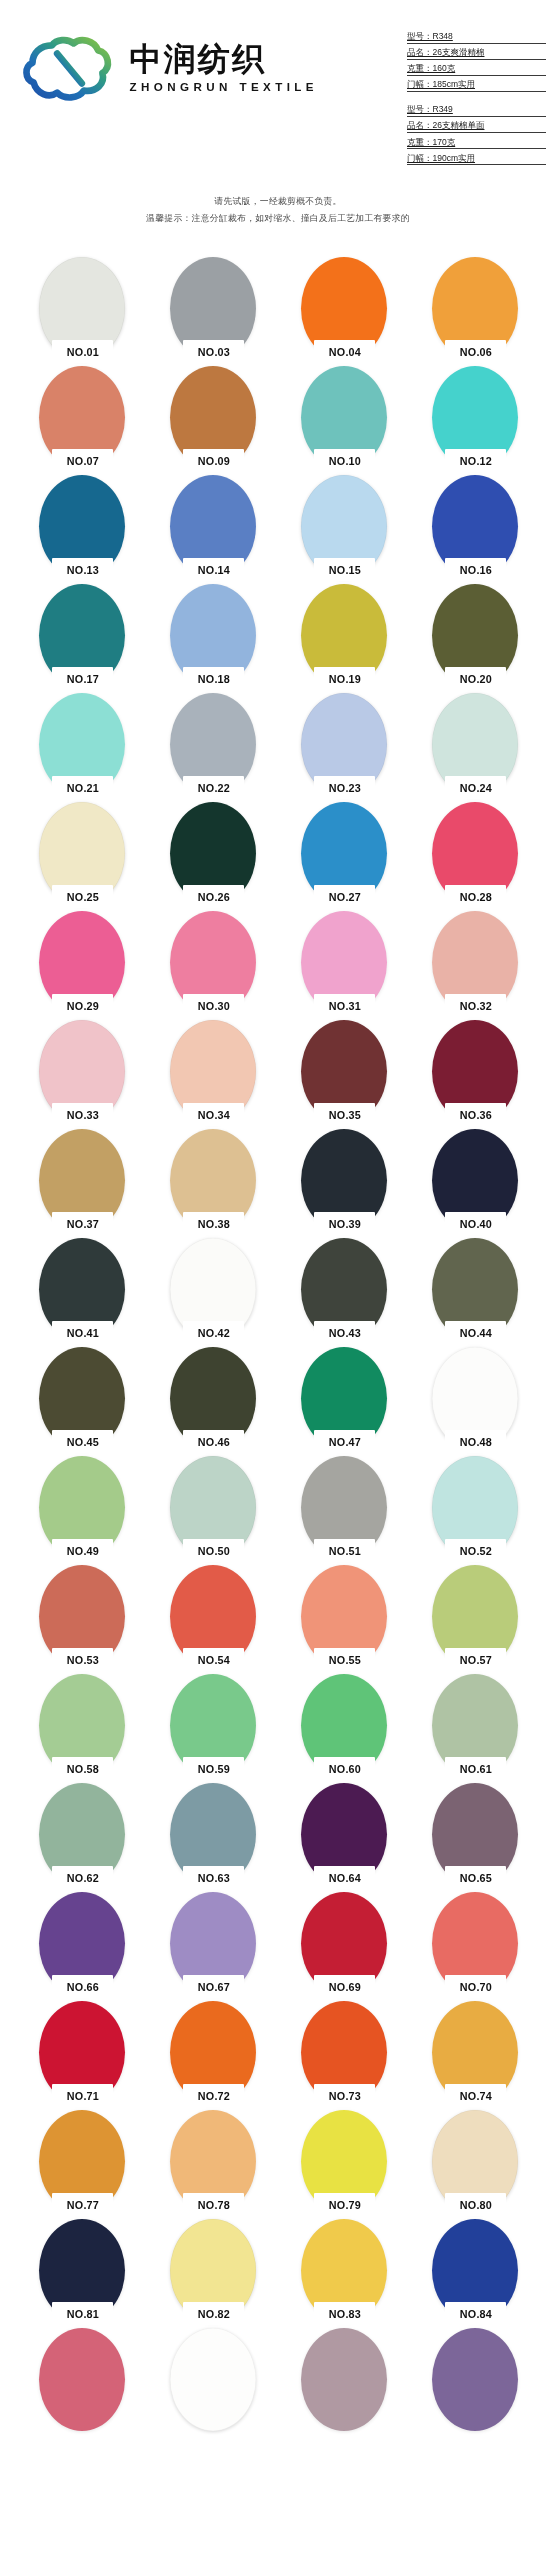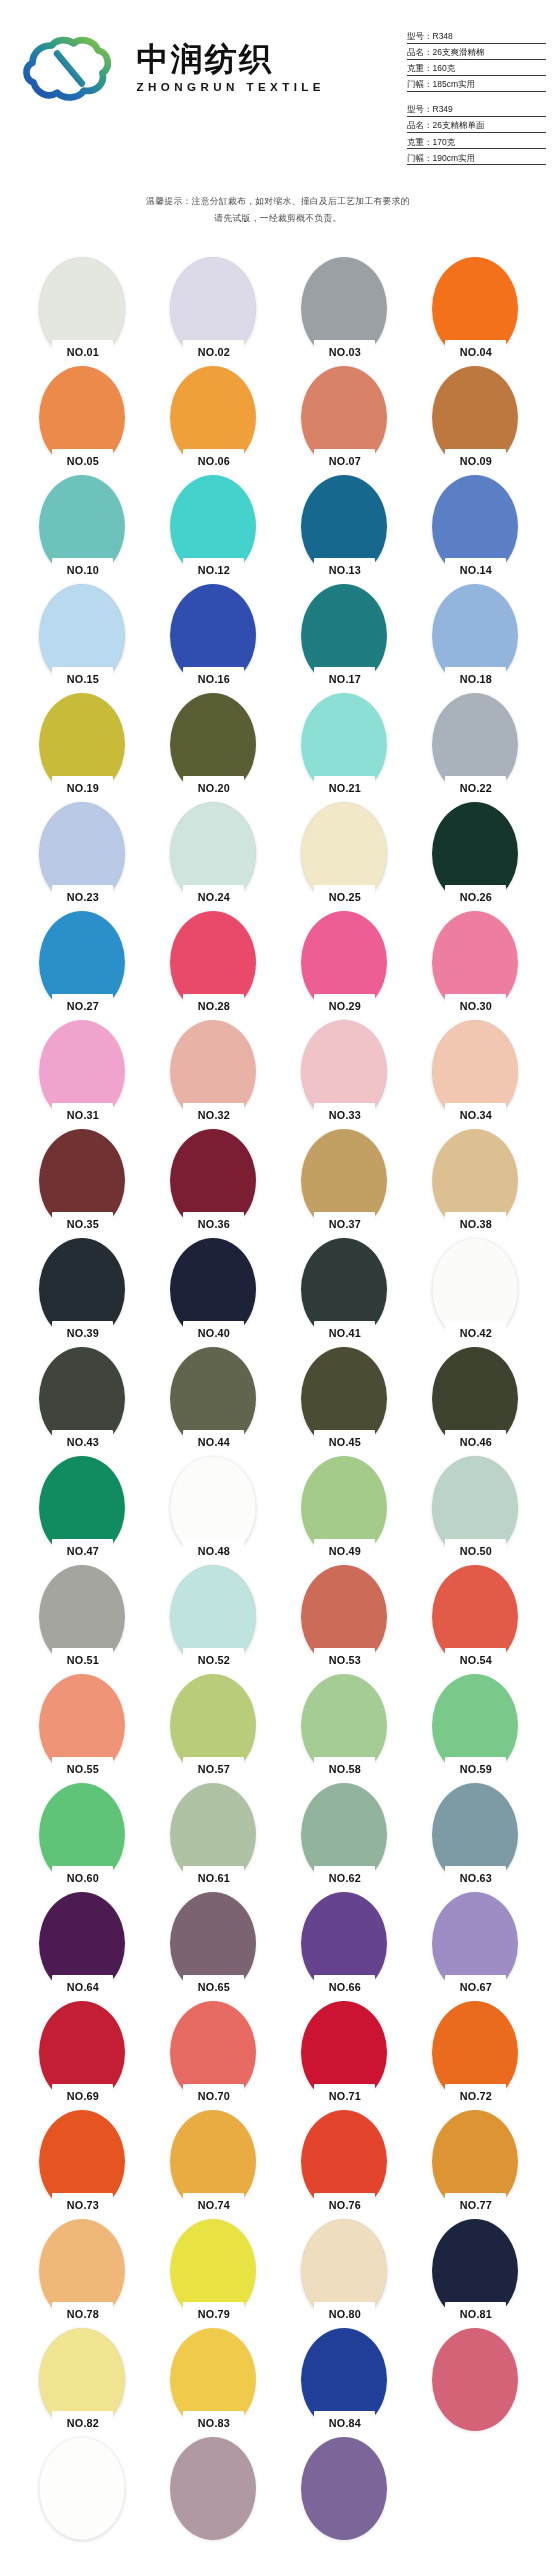--- a/index.html
+++ b/index.html
@@ -26,21 +26,21 @@
     height: 170px;
     display: flex;
     align-items: flex-start;
   }
   .brand-block {
     position: absolute;
     left: 20.6px;
     top: 30px;
     display: flex;
     align-items: center;
-    gap: 18px;
+    gap: 11px;
   }
   .logo-mark { width: 98px; height: 76px; flex: none; }
   .brand-text { display: flex; flex-direction: column; }
   .brand-cn {
     font-family: "Liberation Sans", "DejaVu Sans", sans-serif;
     font-size: 32px;
     font-weight: 700;
     letter-spacing: 2.1px;
     color: #101010;
     line-height: 1.05;
@@ -64,20 +64,21 @@
   .spec-group { margin-bottom: 11.3px; }
   .spec-line {
     font-size: 8.5px;
     color: #1b1b1b;
     line-height: 1.42;
     padding-bottom: 0.5px;
     border-bottom: 0.6px solid #3a3a3a;
     margin-bottom: 2.6px;
     white-space: nowrap;
     font-family: "Liberation Sans", "DejaVu Sans", sans-serif;
+    text-decoration: underline;
   }
 
   
   .notice {
     position: absolute;
     top: 193px;
     left: 0;
     width: 556px;
     text-align: center;
   }
@@ -184,57 +185,45 @@
       <div class="spec-group">
         <div class="spec-line">型号：R349</div>
         <div class="spec-line">品名：26支精棉单面</div>
         <div class="spec-line">克重：170克</div>
         <div class="spec-line">门幅：190cm实用</div>
       </div>
     </div>
   </div>
 
   <div class="notice">
+    <div class="notice-line">请先试版，一经裁剪概不负责。</div>
     <div class="notice-line">温馨提示：注意分缸裁布，如对缩水、撞白及后工艺加工有要求的</div>
-    <div class="notice-line">请先试版，一经裁剪概不负责。</div>
   </div>
 
   <div class="swatch-grid" id="swatch-grid">
       <div class="swatch">
         <div class="chip-wrap">
           <div class="chip pale" style="background: rgb(228, 230, 224);"></div>
           <div class="chip-label">NO.01</div>
         </div>
       </div>
       <div class="swatch">
         <div class="chip-wrap">
-          <div class="chip pale" style="background: rgb(220, 218, 232);"></div>
-          <div class="chip-label">NO.02</div>
-        </div>
-      </div>
-      <div class="swatch">
-        <div class="chip-wrap">
           <div class="chip" style="background: rgb(155, 160, 164);"></div>
           <div class="chip-label">NO.03</div>
         </div>
       </div>
       <div class="swatch">
         <div class="chip-wrap">
           <div class="chip" style="background: rgb(243, 113, 26);"></div>
           <div class="chip-label">NO.04</div>
         </div>
       </div>
       <div class="swatch">
         <div class="chip-wrap">
-          <div class="chip" style="background: rgb(236, 138, 76);"></div>
-          <div class="chip-label">NO.05</div>
-        </div>
-      </div>
-      <div class="swatch">
-        <div class="chip-wrap">
           <div class="chip" style="background: rgb(240, 160, 58);"></div>
           <div class="chip-label">NO.06</div>
         </div>
       </div>
       <div class="swatch">
         <div class="chip-wrap">
           <div class="chip" style="background: rgb(217, 130, 104);"></div>
           <div class="chip-label">NO.07</div>
         </div>
       </div>
@@ -611,26 +600,20 @@
         </div>
       </div>
       <div class="swatch">
         <div class="chip-wrap">
           <div class="chip" style="background: rgb(232, 172, 66);"></div>
           <div class="chip-label">NO.74</div>
         </div>
       </div>
       <div class="swatch">
         <div class="chip-wrap">
-          <div class="chip" style="background: rgb(226, 68, 44);"></div>
-          <div class="chip-label">NO.76</div>
-        </div>
-      </div>
-      <div class="swatch">
-        <div class="chip-wrap">
           <div class="chip" style="background: rgb(221, 148, 51);"></div>
           <div class="chip-label">NO.77</div>
         </div>
       </div>
       <div class="swatch">
         <div class="chip-wrap">
           <div class="chip" style="background: rgb(240, 184, 120);"></div>
           <div class="chip-label">NO.78</div>
         </div>
       </div>

